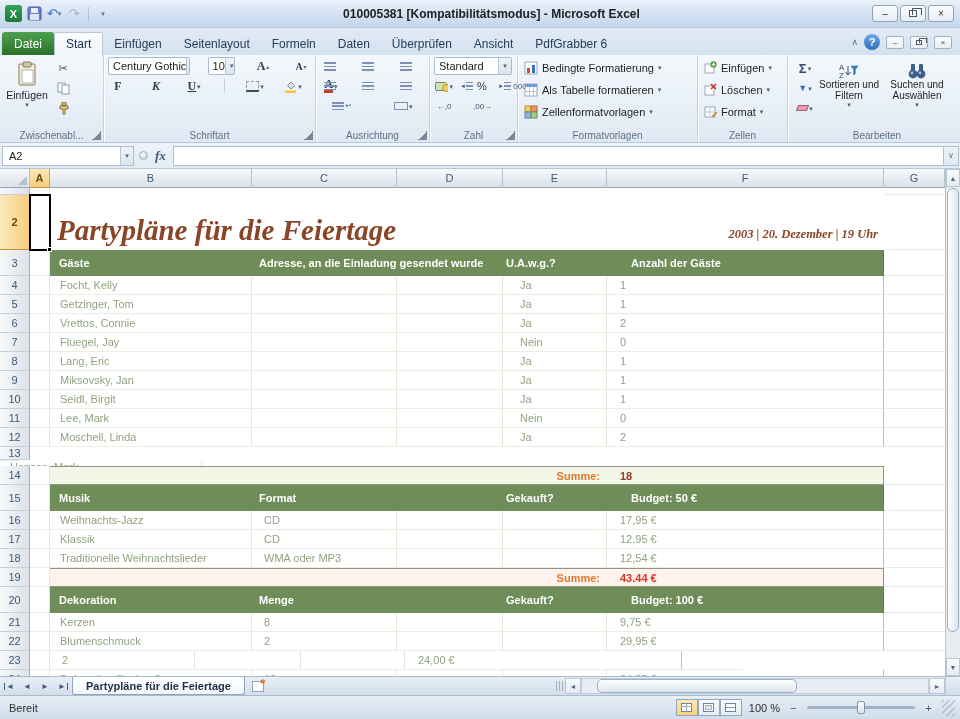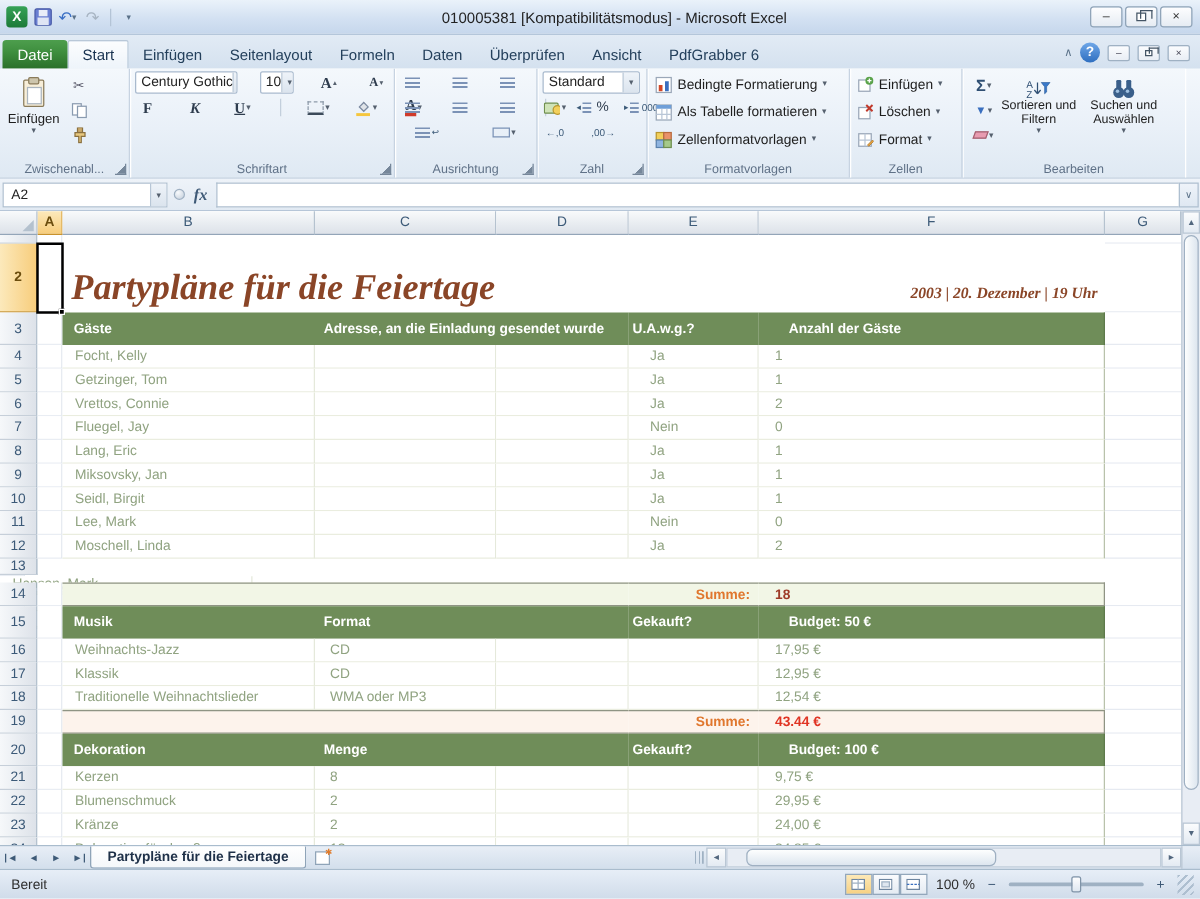--- a/index.html
+++ b/index.html
@@ -8,21 +8,21 @@
 
 
 #titlebar{position:absolute;top:0;left:0;width:960px;height:28px;background:linear-gradient(#eaf2fa,#d3e1f2 55%,#c6d7ec);border-bottom:1px solid #b4c6da;display:flex;align-items:center;}
 .qat{display:flex;align-items:center;gap:4px;padding-left:5px;}
 .xl-logo{width:17px;height:17px;background:linear-gradient(#35a257,#1d7a38);border-radius:3px;color:#fff;font-weight:bold;font-size:11px;display:flex;align-items:center;justify-content:center;}
 .qbtn{display:flex;align-items:center;justify-content:center;height:18px;min-width:16px;border-radius:2px;}
 .undo{color:#3a6fc4;font-size:13px;}
 .redo{color:#a7b4c2;font-size:13px;}
 .qcaret{font-size:7px;color:#5a7188;}
 .qsep{width:1px;height:14px;background:#b4c4d6;margin:0 2px;}
-#title-text{flex:1;text-align:center;font-size:12px;color:#222;white-space:nowrap;overflow:hidden;}
+#title-text{flex:1;text-align:center;font-size:12px;color:#222;white-space:nowrap;overflow:hidden;font-weight:bold;}
 .winbtns{display:flex;gap:2px;padding-right:6px;}
 .wbtn{width:26px;height:17px;border:1px solid #90a4b8;background:linear-gradient(#fdfdfe,#e6ecf3);border-radius:3px;display:flex;align-items:center;justify-content:center;font-size:10px;color:#333;}
 .rstbox{width:8px;height:7px;border:1px solid #445566;background:#fff;position:relative;}
 .rstbox::before{content:"";position:absolute;left:2px;top:-3px;width:8px;height:6px;border:1px solid #445566;border-bottom:none;background:transparent;}
 
 
 #tabrow{position:absolute;top:28px;left:0;width:960px;height:27px;background:linear-gradient(#e2ebf5,#d4e1ef);display:flex;align-items:flex-end;}
 .ftab{width:52px;height:23px;margin-left:2px;background:linear-gradient(#4d9e4d,var(--file-tab-green) 40%,#2a702a);color:#fff;display:flex;align-items:center;justify-content:center;border-radius:3px 3px 0 0;font-size:12px;}
 #tabstrip{display:flex;align-items:flex-end;height:100%;}
 .rtab{height:23px;padding:0 11px;display:flex;align-items:center;font-size:12px;color:#24405c;margin-top:29px;}
@@ -379,21 +379,21 @@
           <span class="decic">←,0</span>
         </span>
       <span class="mini">
           <span class="decic">,00→</span>
         </span>
     </div>
     <div class="glabel"><span>Zahl</span></div>
     <span class="launcher"></span>
   </div>
 
-  <div class="g" style="width:162px">
+  <div class="g" style="width:180px">
     <div class="stylerow">
       <svg width="14" height="14">
           <rect x="1" y="1" width="12" height="12" fill="#fff" stroke="#9aa7b8"></rect>
           <rect x="3" y="7" width="3" height="5" fill="#d24726"></rect>
           <rect x="8" y="4" width="3" height="8" fill="#3a6fbf"></rect>
         </svg>
       <span class="slbl">Bedingte Formatierung</span>
       <span class="caret">▾</span>
     </div>
     <div class="stylerow">
@@ -725,21 +725,20 @@
         <div class="tcell dc db">Blumenschmuck</div>
         <div class="tcell dc dcc">2</div>
         <div class="tcell dc dd"></div>
         <div class="tcell dc de"></div>
         <div class="tcell dc df">29,95 €</div>
         <div class="cg"></div>
       </div>
       <div class="grow" style="height: 19px;">
         <div class="rh">23</div>
         <div class="ca"></div>
-        <div class="tcell dc db">Kränze</div>
         <div class="tcell dc dcc">2</div>
         <div class="tcell dc dd"></div>
         <div class="tcell dc de"></div>
         <div class="tcell dc df">24,00 €</div>
         <div class="cg"></div>
       </div>
       <div class="grow clip" style="height: 6px;">
         <div class="rh">24</div>
         <div class="ca"></div>
         <div class="tcell dc db">Dekoration für draußen</div>

